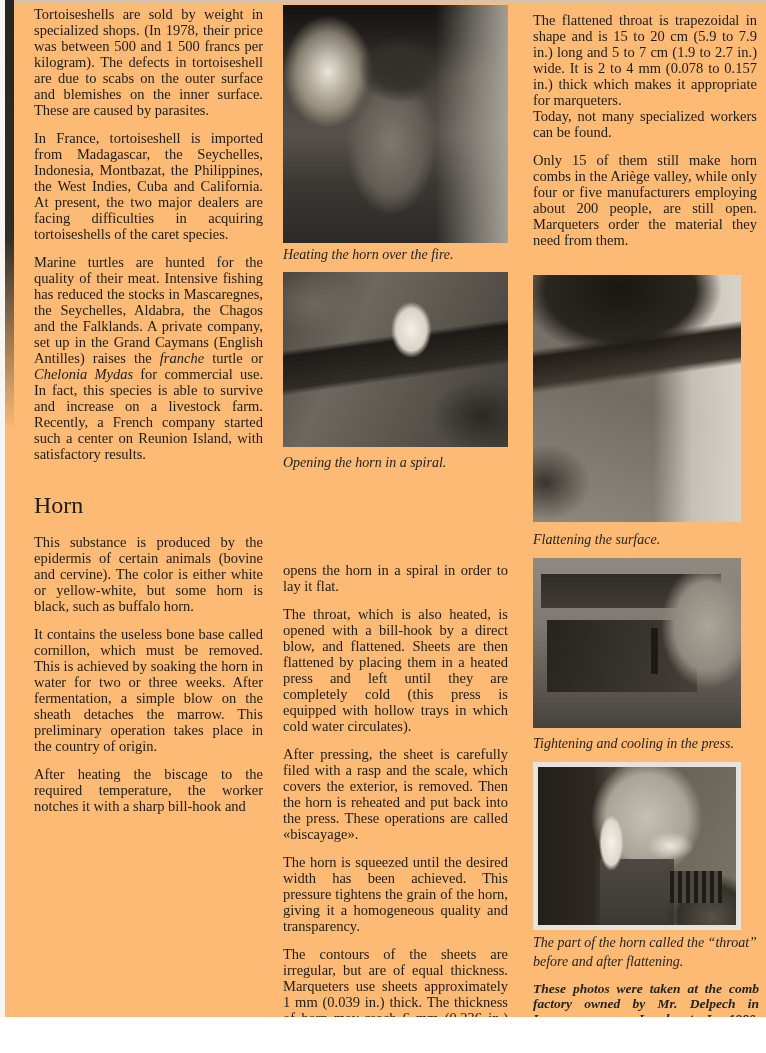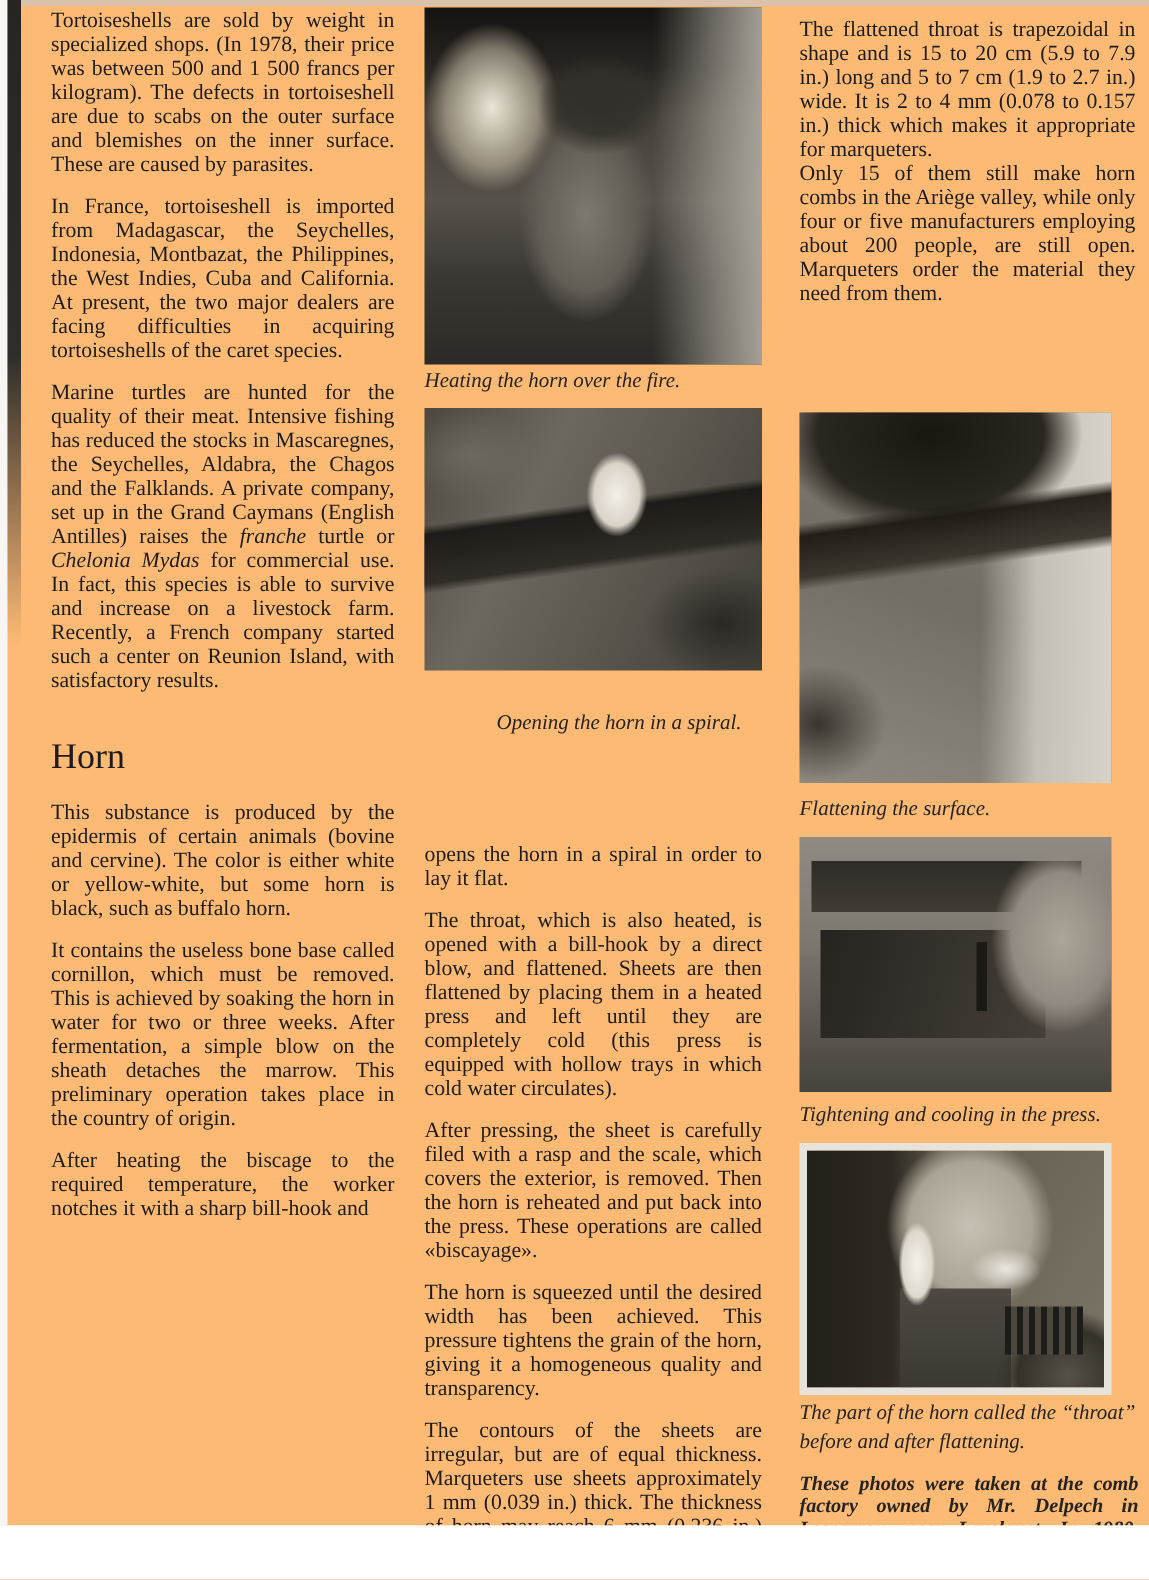--- a/index.html
+++ b/index.html
@@ -94,32 +94,33 @@
     <p><span>Marine turtles are hunted for the quality of their meat. Intensive fishing has reduced the stocks in Mascaregnes, the Seychelles, Aldabra, the Chagos and the Falklands. A private company, set up in the Grand Caymans (English Antilles) raises the </span><i class="bi">franche</i><span> turtle or </span><i class="bi">Chelonia Mydas</i><span> for commercial use. In fact, this species is able to survive and increase on a livestock farm. Recently, a French company started such a center on Reunion Island, with satisfactory results.</span></p>
     <h2 class="section">Horn</h2>
     <p>This substance is produced by the epidermis of certain animals (bovine and cervine). The color is either white or yellow-white, but some horn is black, such as buffalo horn.</p>
     <p>It contains the useless bone base called cornillon, which must be removed. This is achieved by soaking the horn in water for two or three weeks. After fermentation, a simple blow on the sheath detaches the marrow. This preliminary operation takes place in the country of origin.</p>
     <p>After heating the biscage to the required temperature, the worker notches it with a sharp bill-hook and</p>
   </div>
 
   <div class="photo" id="photo-heating"></div>
   <div class="caption" style="left:283px;top:245px;width:225px;">Heating the horn over the fire.</div>
   <div class="photo" id="photo-spiral"></div>
-  <div class="caption" style="left:283px;top:473px;width:225px;margin-left:48px;">Opening the horn in a spiral.</div>
+  <div class="caption" style="left:283px;top:453px;width:225px;">Opening the horn in a spiral.</div>
 
   <div class="col" id="mid-text">
     <p>opens the horn in a spiral in order to lay it flat.</p>
     <p>The throat, which is also heated, is opened with a bill-hook by a direct blow, and flattened. Sheets are then flattened by placing them in a heated press and left until they are completely cold (this press is equipped with hollow trays in which cold water circulates).</p>
     <p>After pressing, the sheet is carefully filed with a rasp and the scale, which covers the exterior, is removed. Then the horn is reheated and put back into the press. These operations are called «biscayage».</p>
     <p>The horn is squeezed until the desired width has been achieved. This pressure tightens the grain of the horn, giving it a homogeneous quality and transparency.</p>
     <p>The contours of the sheets are irregular, but are of equal thickness. Marqueters use sheets approximately 1 mm (0.039 in.) thick. The thickness of horn may reach 6 mm (0.236 in.) for cattle, and 25 mm (0.98 in.) for buffalo.</p>
   </div>
 
   <div class="col" id="right-text">
     <p class="runon">The flattened throat is trapezoidal in shape and is 15 to 20 cm (5.9 to 7.9 in.) long and 5 to 7 cm (1.9 to 2.7 in.) wide. It is 2 to 4 mm (0.078 to 0.157 in.) thick which makes it appropriate for marqueters.</p>
+    <p>Today, not many specialized workers can be found.</p>
     <p>Only 15 of them still make horn combs in the Ariège valley, while only four or five manufacturers employing about 200 people, are still open. Marqueters order the material they need from them.</p>
   </div>
 
   <div class="photo" id="photo-flatten"></div>
   <div class="caption" style="left:533px;top:530px;width:220px;">Flattening the surface.</div>
   <div class="photo" id="photo-press"></div>
   <div class="caption" style="left:533px;top:734px;width:225px;">Tightening and cooling in the press.</div>
   <div class="photo" id="photo-throat"></div>
   <div class="caption" style="left:533px;top:933px;width:226px;">The part of the horn called the “throat” before and after flattening.</div>
   <div class="note">These photos were taken at the comb factory owned by Mr. Delpech in Lesparrou, near Lavelanet. In 1980, only five manufacturers of horn combs remained in the area.</div>

